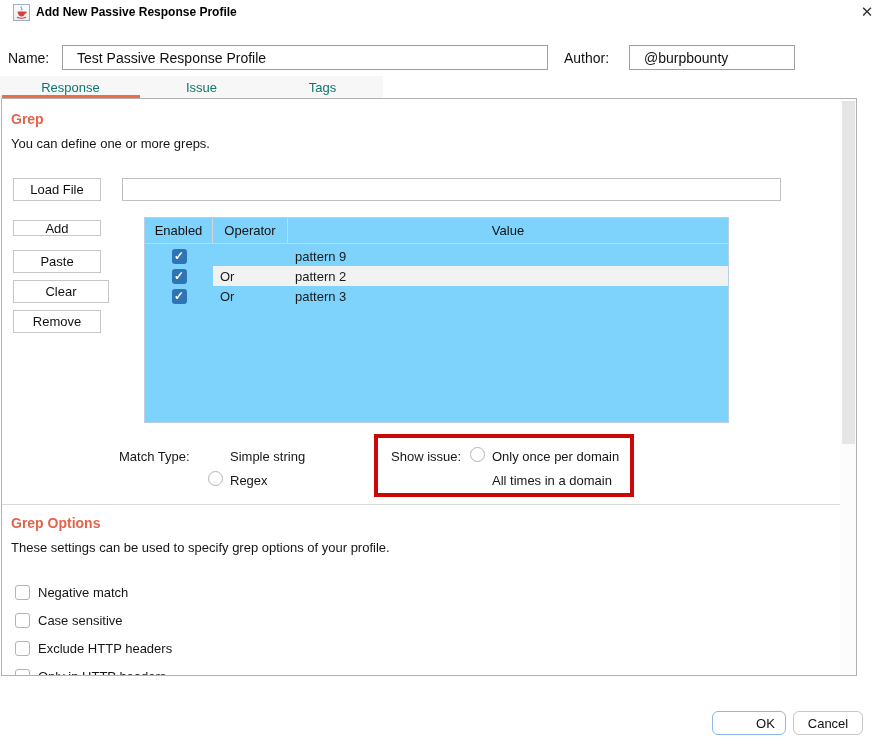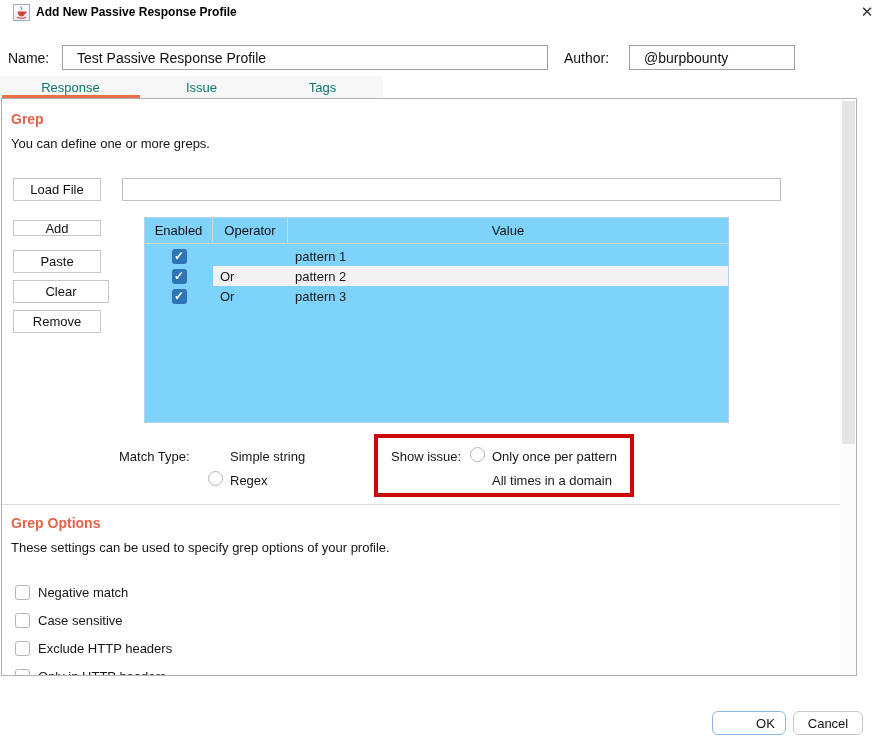--- a/index.html
+++ b/index.html
@@ -165,21 +165,21 @@
           <div class="gt-hcell gt-col1">Enabled</div>
           <div class="gt-hcell gt-col2">Operator</div>
           <div class="gt-hcell gt-col3">Value</div>
         </div>
 
         <div class="gt-row gt-row1">
           <div class="gt-cell-enabled">
             <span class="cb checked">✓</span>
           </div>
           <div class="gt-cell-op"></div>
-          <div class="gt-cell-val">pattern 1</div>
+          <div class="gt-cell-val">pattern 9</div>
         </div>
 
         <div class="gt-row gt-row2 selected">
           <div class="gt-cell-enabled">
             <span class="cb checked">✓</span>
           </div>
           <div class="gt-cell-op">Or</div>
           <div class="gt-cell-val">pattern 2</div>
         </div>
 
@@ -195,21 +195,21 @@
       
       <span class="abs inline-label matchtype-label">Match Type:</span>
       <span class="abs radio on radio-simple"></span>
       <span class="abs opt-label lbl-simple">Simple string</span>
       <span class="abs radio off radio-regex"></span>
       <span class="abs opt-label lbl-regex">Regex</span>
 
       
       <span class="abs inline-label showissue-label">Show issue:</span>
       <span class="abs radio off radio-once"></span>
-      <span class="abs opt-label lbl-once">Only once per pattern</span>
+      <span class="abs opt-label lbl-once">Only once per domain</span>
       <span class="abs radio on radio-all"></span>
       <span class="abs opt-label lbl-all">All times in a domain</span>
 
       <div class="abs red-annotation"></div>
 
       <div class="abs hr-sep"></div>
 
       
       <span class="abs section-title grepopt-title">Grep Options</span>
       <span class="abs section-sub grepopt-sub">These settings can be used to specify grep options of your profile.</span>

